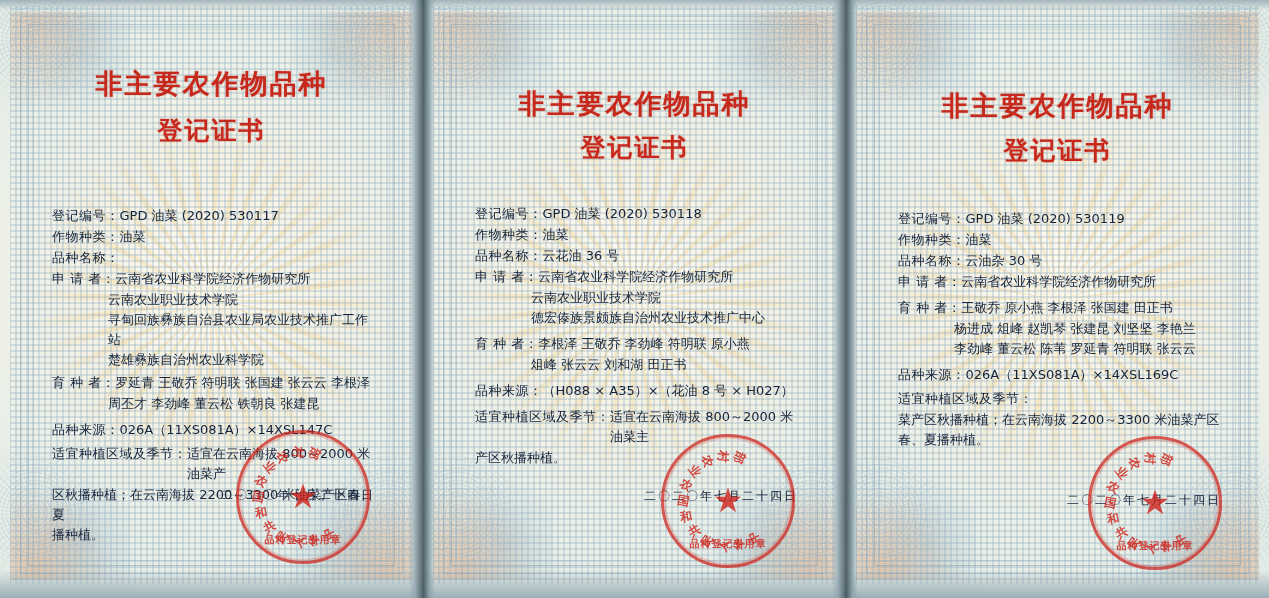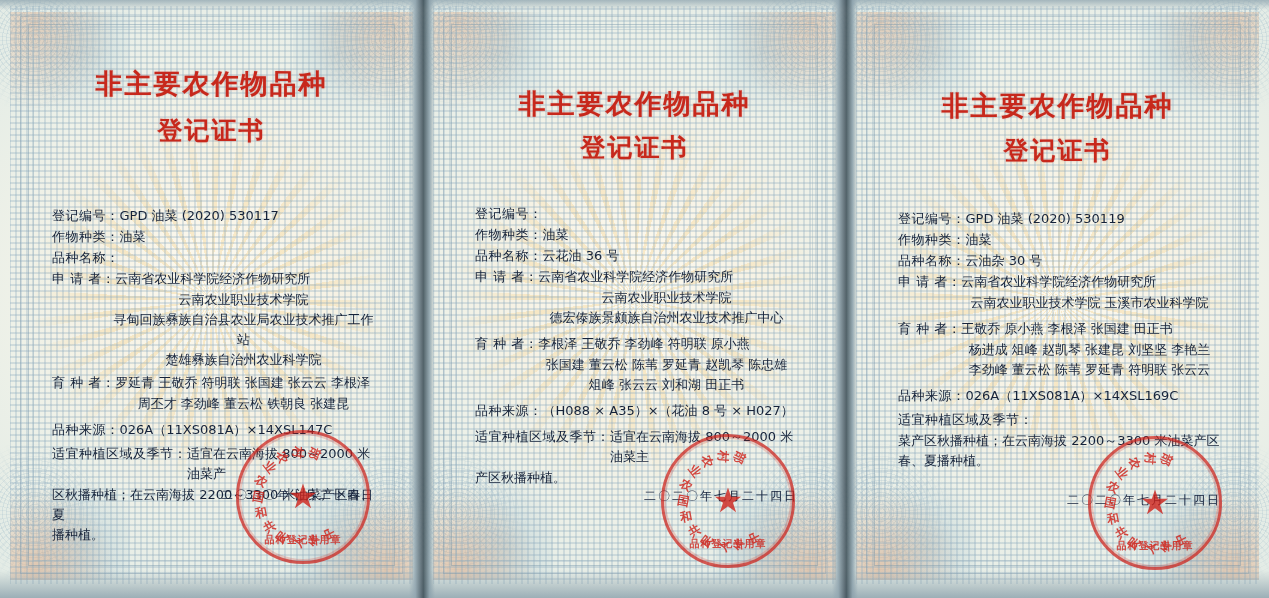--- a/index.html
+++ b/index.html
@@ -162,21 +162,21 @@
     line-height: 20px;
     color: #16233a;
   }
   .row { display: flex; align-items: flex-start; margin-bottom: 1px; }
   .lbl {
     flex: 0 0 auto;
     white-space: nowrap;
     letter-spacing: .5px;
   }
   .val { flex: 1 1 auto; }
-  .cont { padding-left: 56px; text-align: center; }
+  .cont { padding-left: 56px; }
   .wrap { display: block; }
 
   .date {
     position: absolute;
     right: 48px;
     font-size: 12px;
     letter-spacing: 2px;
     color: #14203a;
   }
 
@@ -329,40 +329,40 @@
     <div class="gutter-left"></div>
     <div class="gutter-right"></div>
 
     <div class="content">
       <div class="title l1" style="top:86px">非主要农作物品种</div>
       <div class="title l2" style="top:131px">登记证书</div>
 
       <div class="body" style="top:204px">
         <div class="row">
           <span class="lbl">登记编号：</span>
+          <span class="val">GPD 油菜 (2020) 530118</span>
         </div>
         <div class="row">
           <span class="lbl">作物种类：</span>
           <span class="val">油菜</span>
         </div>
         <div class="row">
           <span class="lbl">品种名称：</span>
           <span class="val">云花油 36 号</span>
         </div>
         <div class="row">
           <span class="lbl">申 请 者：</span>
           <span class="val">云南省农业科学院经济作物研究所</span>
         </div>
         <div class="cont wrap">云南农业职业技术学院</div>
         <div class="cont wrap">德宏傣族景颇族自治州农业技术推广中心</div>
         <div class="row" style="margin-top:6px">
           <span class="lbl">育 种 者：</span>
           <span class="val">李根泽  王敬乔  李劲峰  符明联  原小燕</span>
         </div>
-        <div class="cont wrap">张国建  董云松  陈苇  罗延青  赵凯琴  陈忠雄</div>
         <div class="cont wrap">俎峰  张云云  刘和湖  田正书</div>
         <div class="row" style="margin-top:6px">
           <span class="lbl">品种来源：</span>
           <span class="val">（H088 × A35）×（花油 8 号 × H027）</span>
         </div>
         <div class="row" style="margin-top:6px">
           <span class="lbl">适宜种植区域及季节：</span>
           <span class="val">适宜在云南海拔 800～2000 米油菜主</span>
         </div>
         <div class="wrap">产区秋播种植。</div>
@@ -423,21 +423,20 @@
           <span class="val">油菜</span>
         </div>
         <div class="row">
           <span class="lbl">品种名称：</span>
           <span class="val">云油杂 30 号</span>
         </div>
         <div class="row">
           <span class="lbl">申 请 者：</span>
           <span class="val">云南省农业科学院经济作物研究所</span>
         </div>
-        <div class="cont wrap">云南农业职业技术学院  玉溪市农业科学院</div>
         <div class="row" style="margin-top:6px">
           <span class="lbl">育 种 者：</span>
           <span class="val">王敬乔  原小燕  李根泽  张国建  田正书</span>
         </div>
         <div class="cont wrap">杨进成  俎峰  赵凯琴  张建昆  刘坚坚  李艳兰</div>
         <div class="cont wrap">李劲峰  董云松  陈苇  罗延青  符明联  张云云</div>
         <div class="row" style="margin-top:6px">
           <span class="lbl">品种来源：</span>
           <span class="val">026A（11XS081A）×14XSL169C</span>
         </div>

